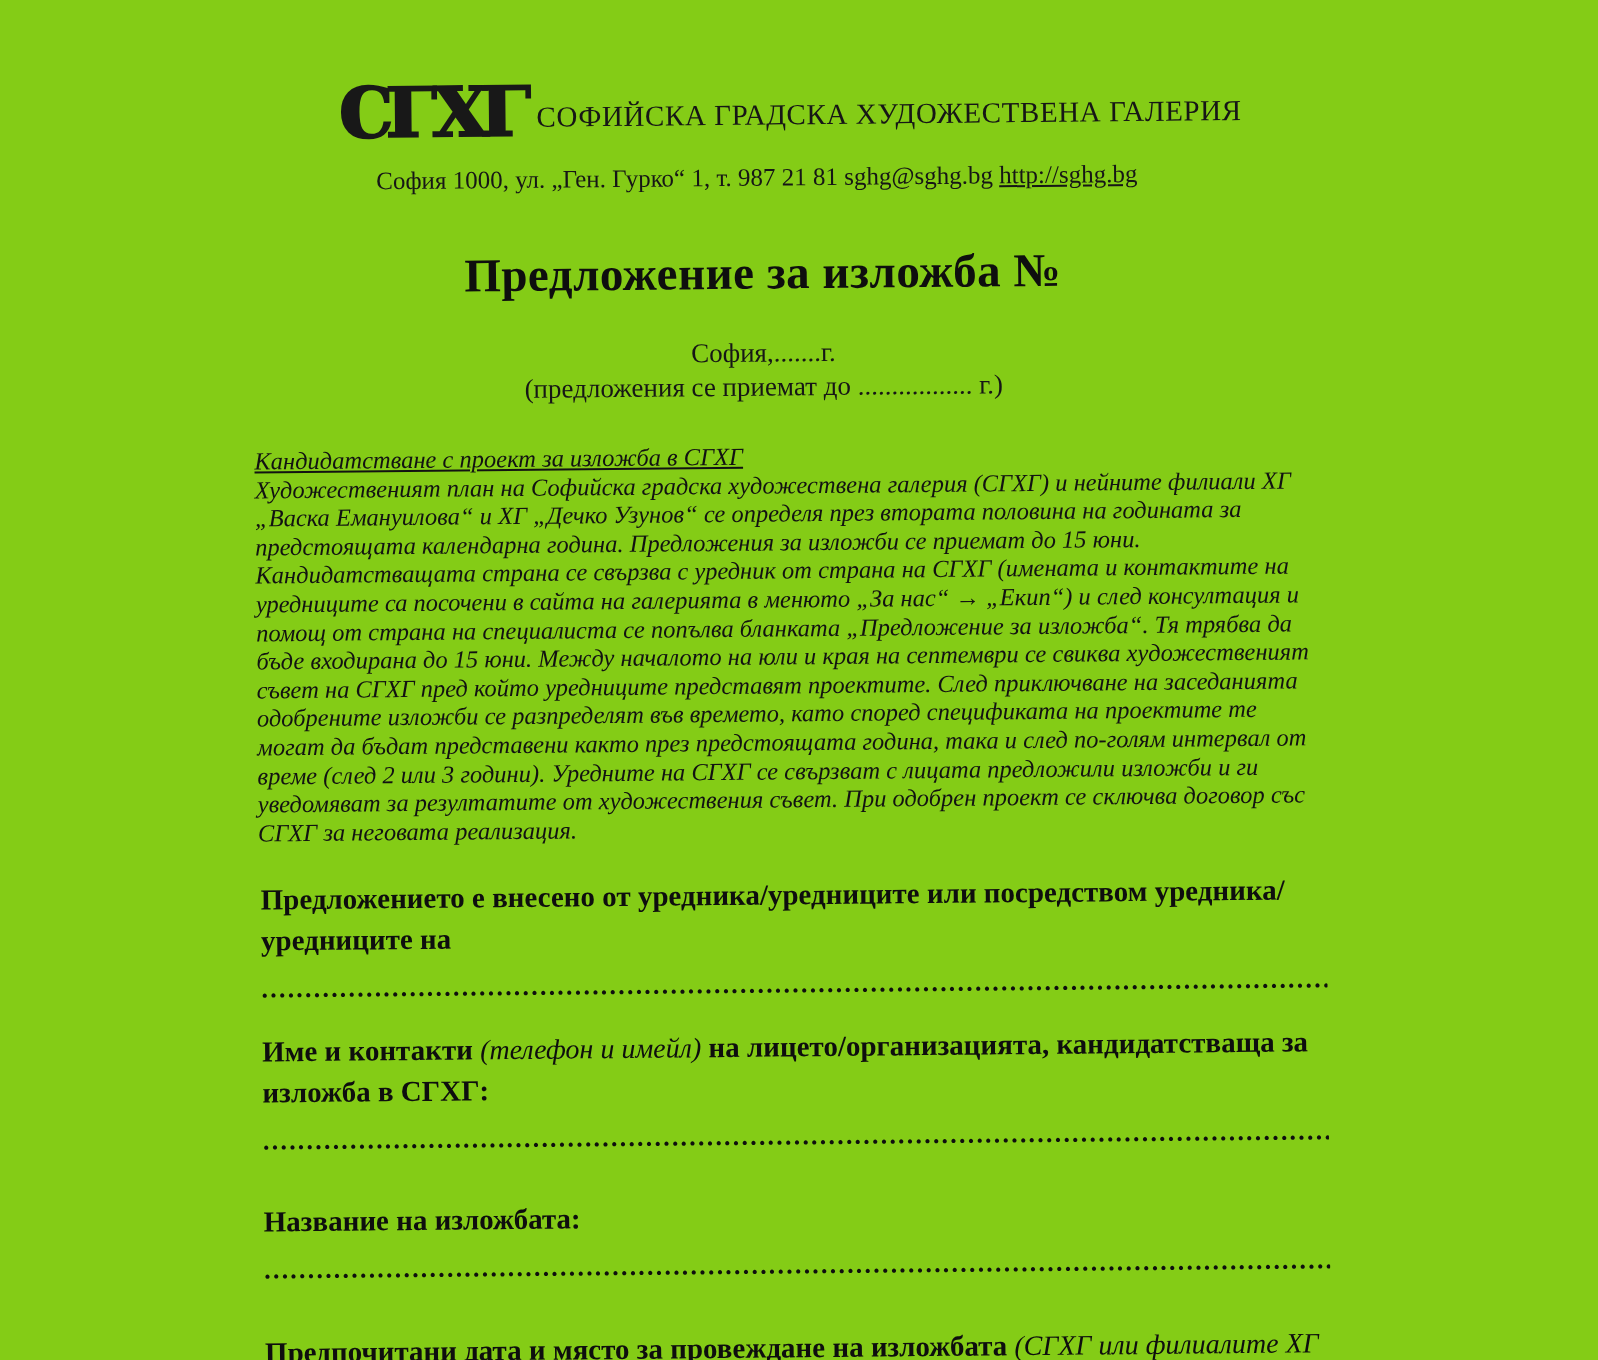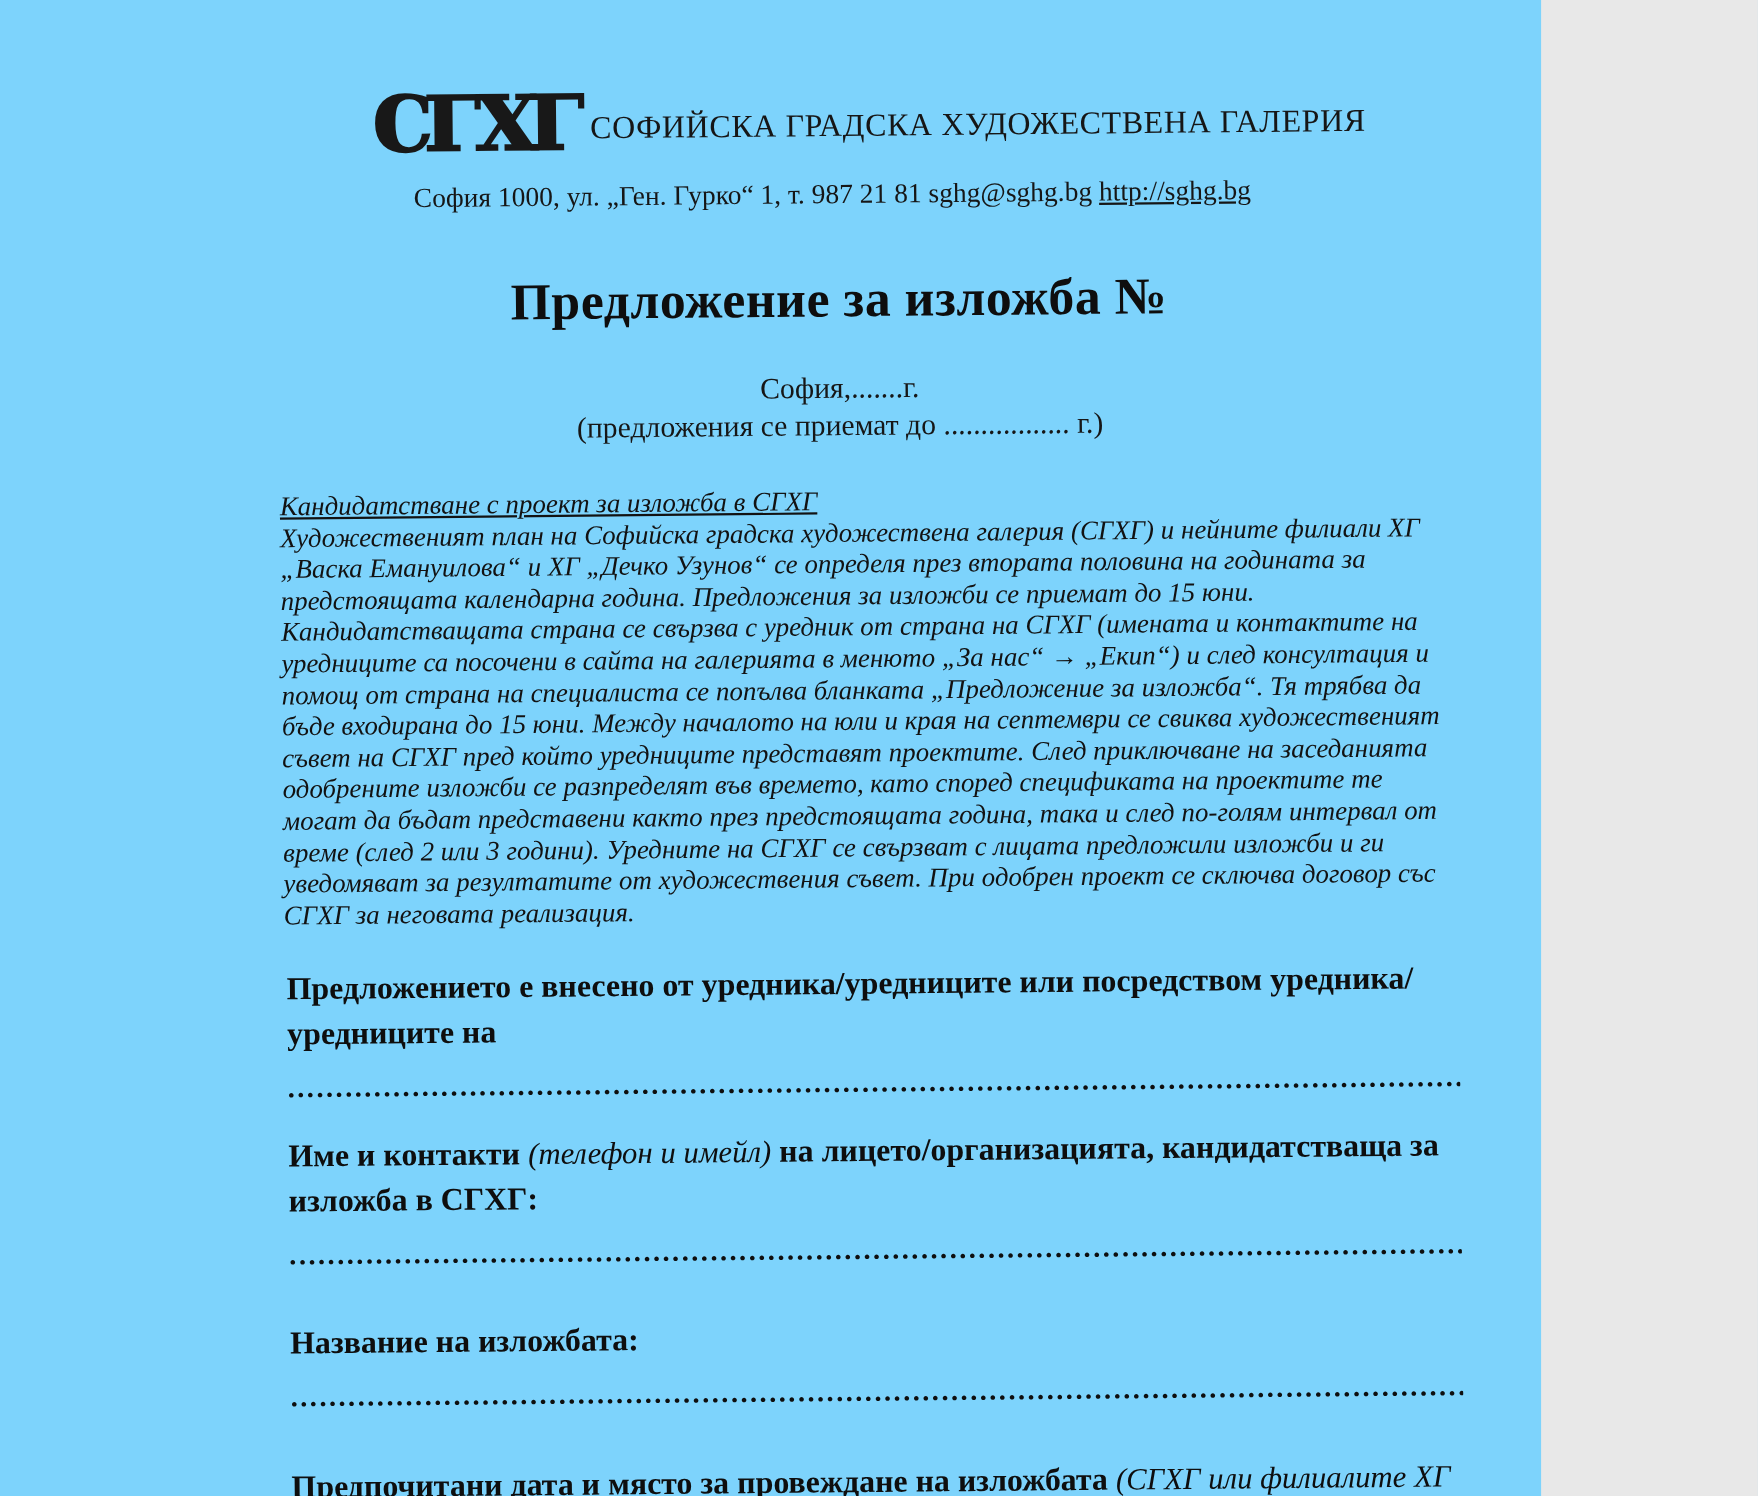--- a/index.html
+++ b/index.html
@@ -2,23 +2,23 @@
 <html lang="bg"><head>
 <meta charset="utf-8">
 <style>
   html, body {
     margin: 0;
     padding: 0;
     background: #e8e8e8;
   }
   .page {
     position: relative;
-    width: 1401px;
+    width: 1598px;
     height: 1360px;
-    background: #7dd3fc;
+    background: #84cc16;
     overflow: hidden;
     font-family: "Liberation Serif", serif;
     color: #141414;
   }
   .sheet {
     position: absolute;
     top: 0; left: 0; right: 0;
     transform: rotate(-0.55deg);
     transform-origin: 300px 0;
   }

